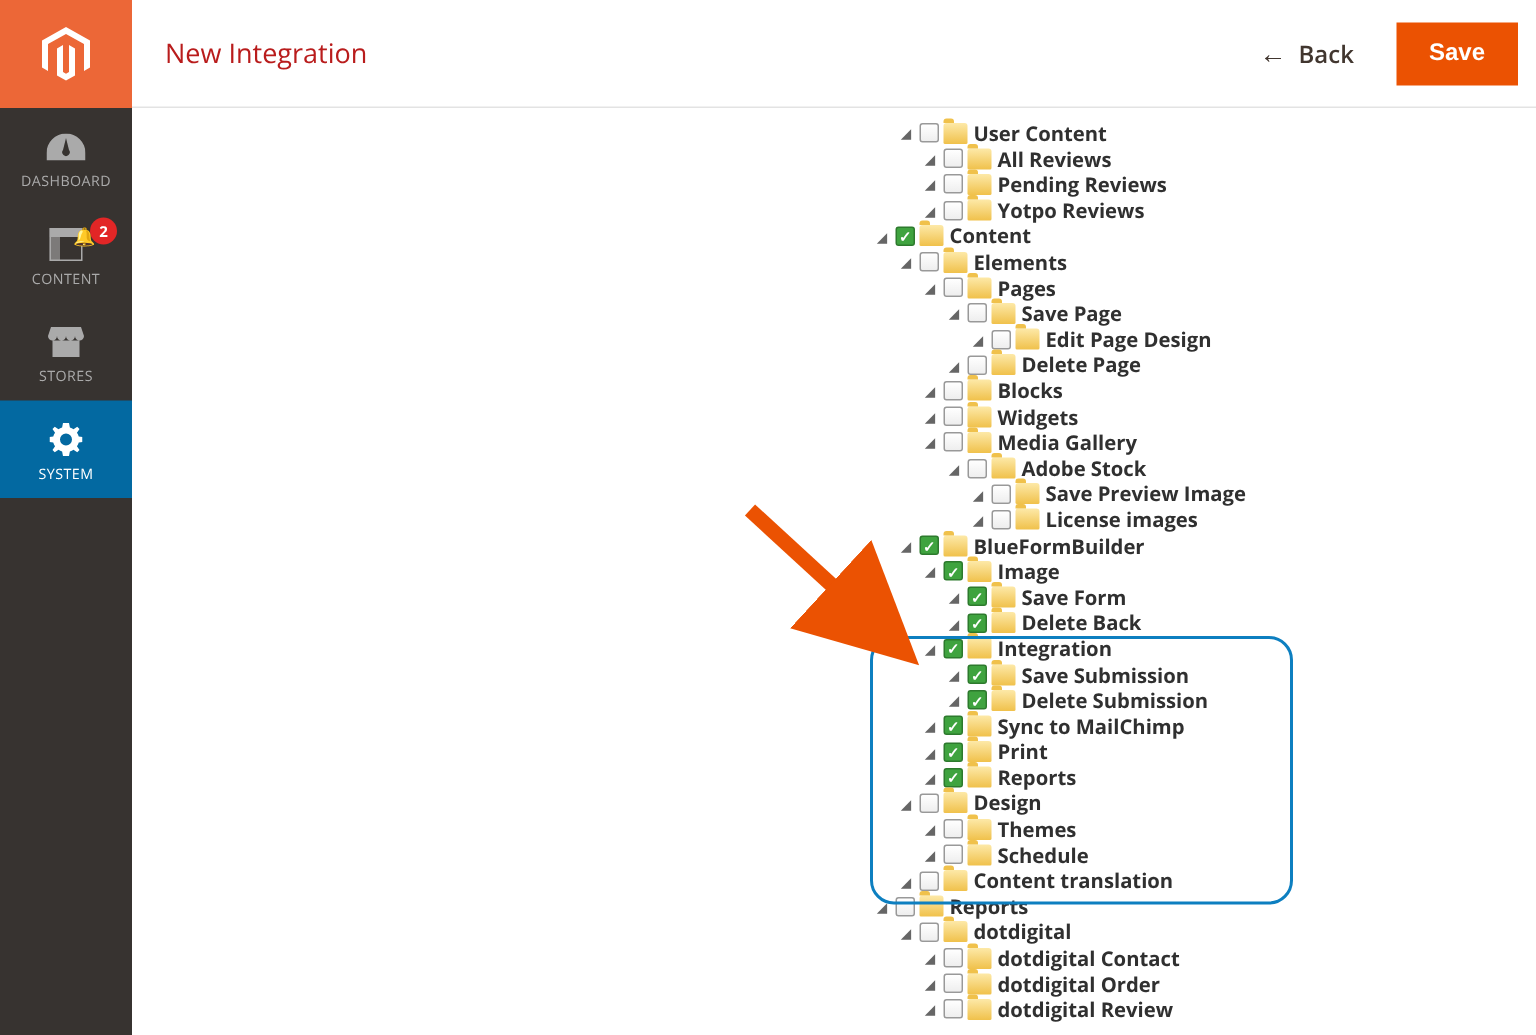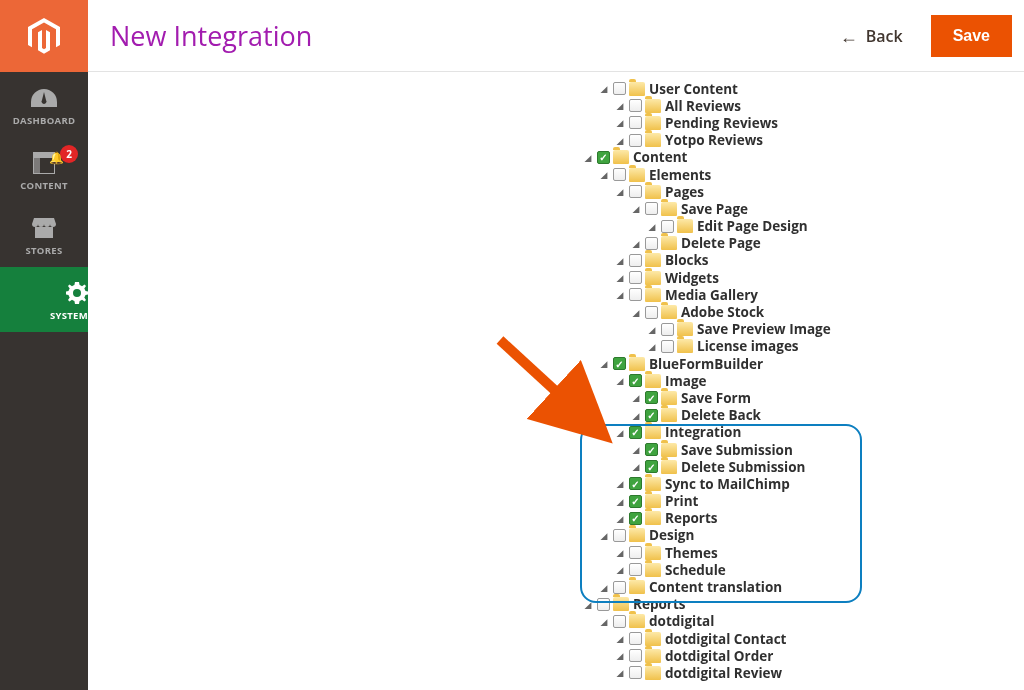--- a/index.html
+++ b/index.html
@@ -2,29 +2,29 @@
 <html><head>
 <meta charset="utf-8">
 <style>
 * { box-sizing: border-box; margin: 0; padding: 0; }
 body { font-family: 'Open Sans', -apple-system, BlinkMacSystemFont, sans-serif; background: #fff; color: #333; width: 1024px; height: 690px; overflow: hidden; position: relative; }
 
 .sidebar { position: absolute; left: 0; top: 0; width: 88px; height: 690px; background: #373330; display: flex; flex-direction: column; align-items: center; }
 .logo { width: 88px; height: 72px; background: #ec6737; display: flex; align-items: center; justify-content: center; }
 .logo svg { width: 32px; height: 36px; }
 .nav-item { width: 88px; padding: 14px 0 10px; display: flex; flex-direction: column; align-items: center; cursor: pointer; position: relative; }
-.nav-item.active { background: #15803d; align-items: flex-end; }
+.nav-item.active { background: #0369a1; }
 .nav-item .icon-wrap { height: 24px; display: flex; align-items: center; justify-content: center; margin-bottom: 4px; }
-.nav-item .label { font-size: 9.5px; color: #aaa; letter-spacing: 0.3px; font-weight: 700; }
+.nav-item .label { font-size: 9.5px; color: #aaa; letter-spacing: 0.3px; font-weight: 400; }
 .nav-item.active .label { color: #fff; }
 .badge { position: absolute; top: 8px; right: 10px; background: #e22626; color: #fff; font-size: 10px; font-weight: 700; border-radius: 10px; min-width: 18px; height: 18px; display: flex; align-items: center; justify-content: center; padding: 0 4px; }
 
 .main { position: absolute; left: 88px; top: 0; right: 0; height: 690px; }
 .header { height: 72px; border-bottom: 1px solid #e3e3e3; display: flex; align-items: center; padding: 0 12px 0 22px; }
-.page-title { font-size: 27px; font-weight: 400; color: #a21caf; flex: 1; }
+.page-title { font-size: 18px; font-weight: 400; color: #b91c1c; flex: 1; }
 .back-btn { display: flex; align-items: center; padding: 10px 18px; margin-right: 10px; cursor: pointer; color: #41362f; font-size: 16px; font-weight: 600; }
 .back-btn .arrow { margin-right: 8px; font-size: 18px; }
 .save-btn { background: #eb5202; color: #ffffff; border: none; padding: 12px 22px; font-size: 16px; font-weight: 600; cursor: pointer; }
 
 .content { position: absolute; top: 72px; left: 0; right: 0; bottom: 0; overflow: hidden; }
 .tree { position: absolute; left: 478px; top: 8px; }
 .row { display: flex; align-items: center; height: 17.2px; }
 .toggle { width: 12px; height: 12px; display: inline-flex; align-items: center; justify-content: center; font-size: 9px; color: #666; margin-right: 3px; cursor: pointer; user-select: none; }
 .cb { width: 13px; height: 13px; border: 1px solid #999; border-radius: 2px; background: linear-gradient(#fff,#eee); margin-right: 3px; display: inline-flex; align-items: center; justify-content: center; cursor: pointer; flex-shrink: 0; }
 .cb.checked { background: #3fa33f; border-color: #2d7a2d; }

